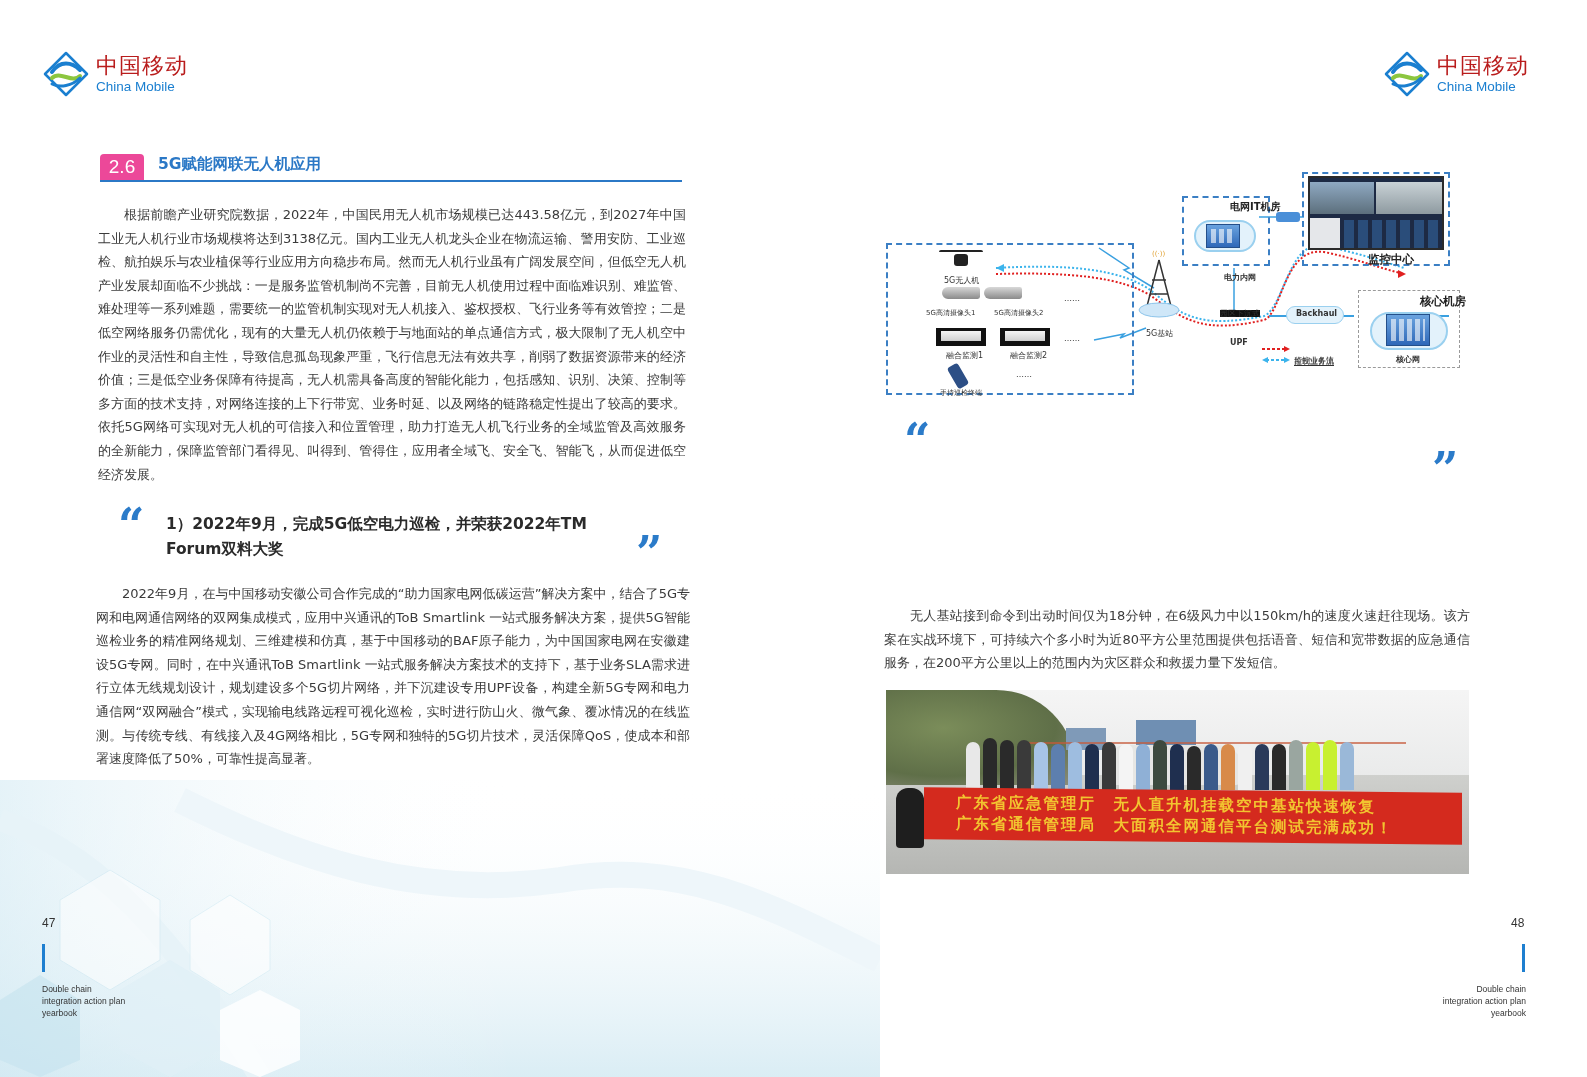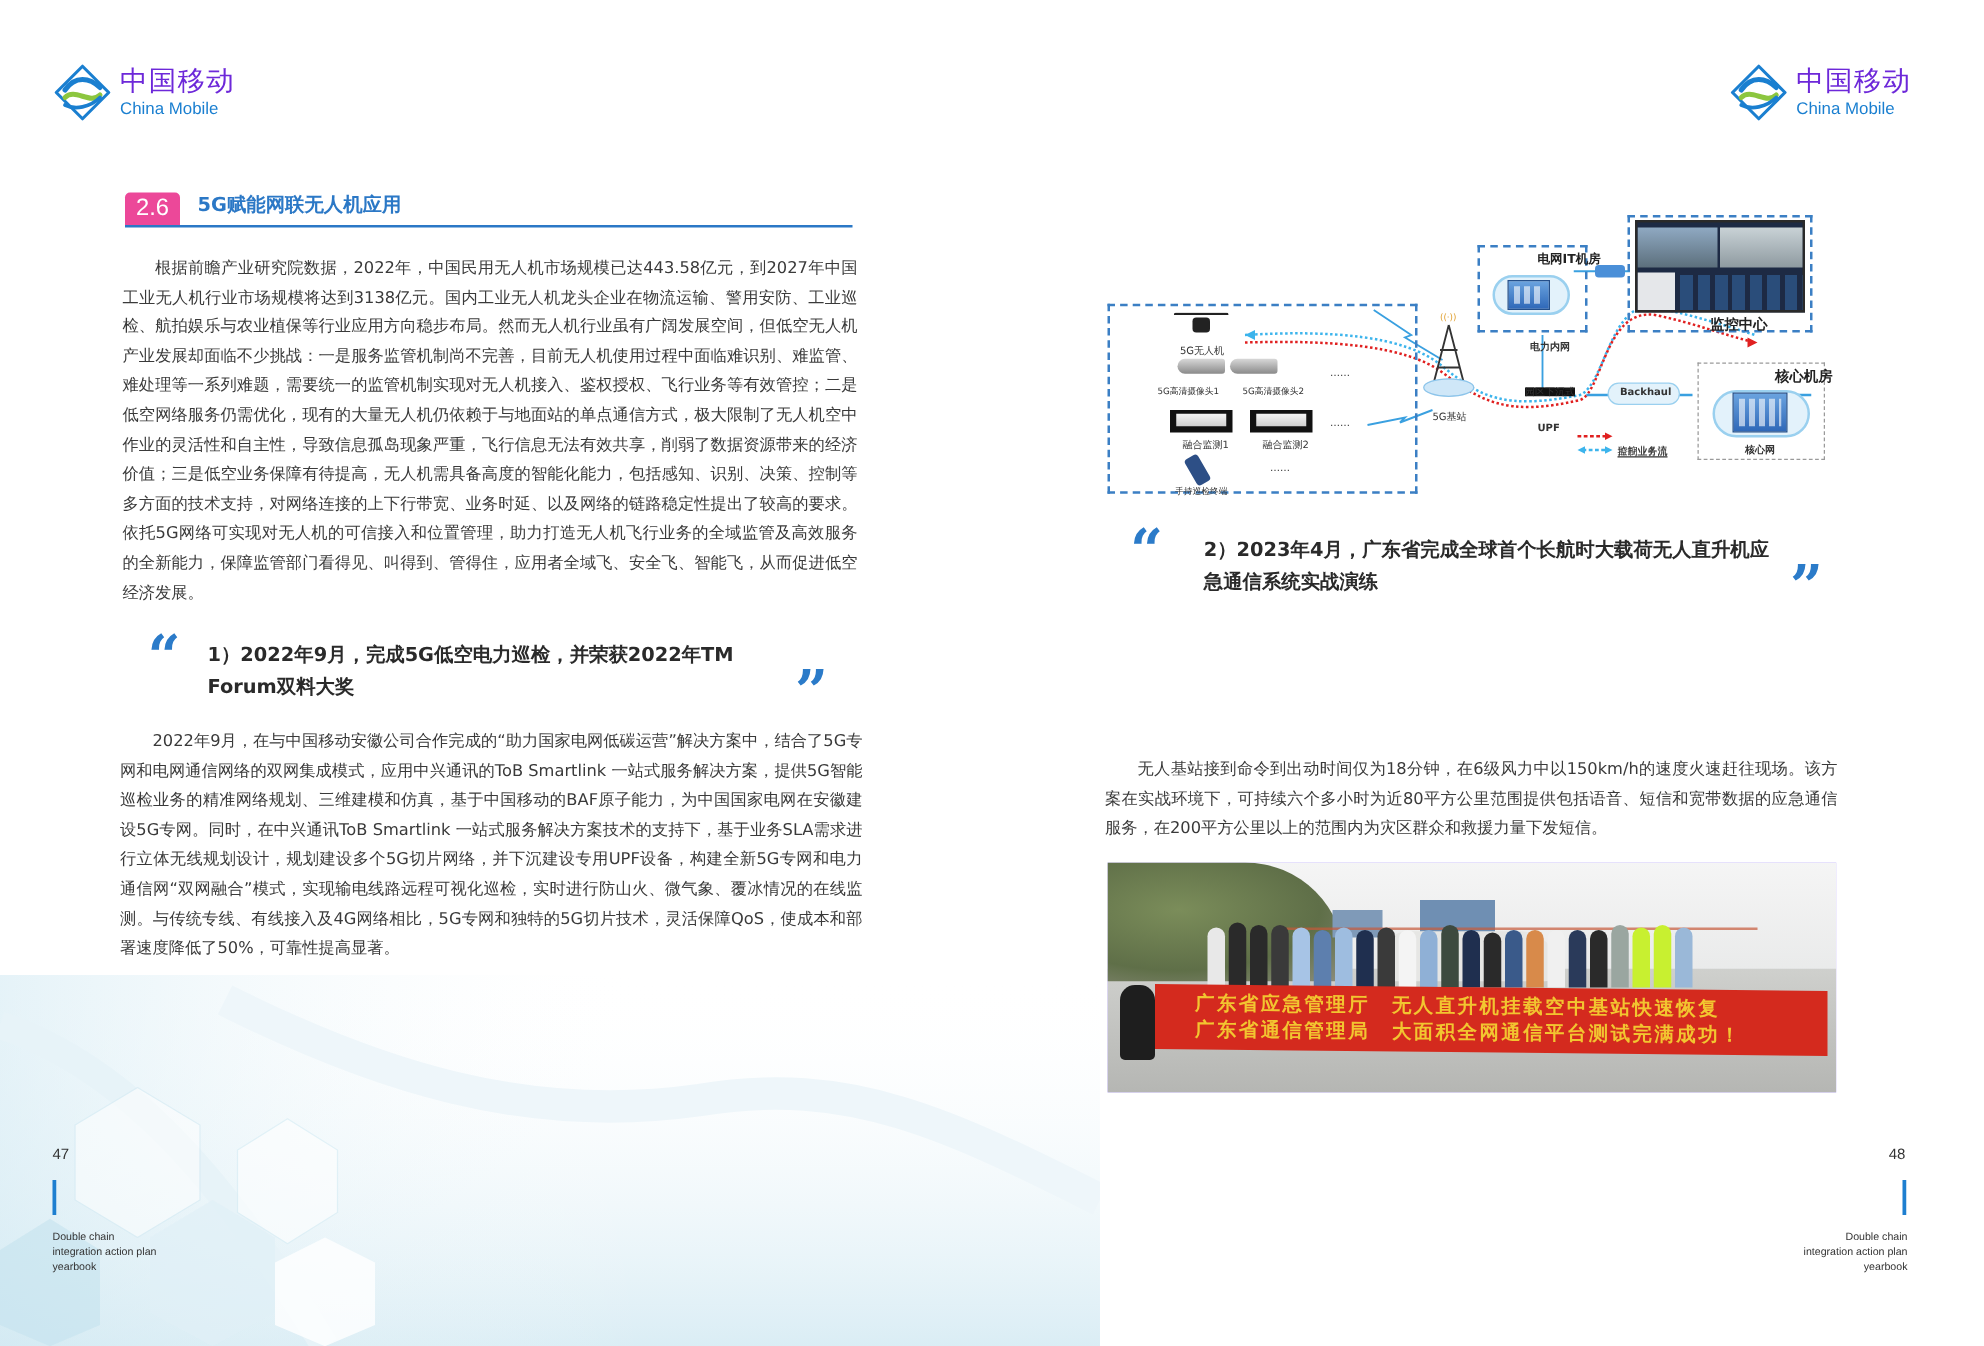--- a/index.html
+++ b/index.html
@@ -13,21 +13,21 @@
 
   
   .bg-deco { position: absolute; left: 0; top: 0; width: 880px; height: 1077px; pointer-events: none; }
 
   
   .logo { position: absolute; display: flex; align-items: center; }
   .logo-left { left: 42px; top: 50px; }
   .logo-right { left: 1383px; top: 50px; }
   .logo-mark { width: 48px; height: 48px; margin-right: 6px; }
   .logo-text { display: flex; flex-direction: column; line-height: 1; }
-  .logo-cn { font-size: 22px; color: #6d28d9; letter-spacing: 1px; font-family: "DejaVu Sans", sans-serif; }
+  .logo-cn { font-size: 22px; color: #b91c1c; letter-spacing: 1px; font-family: "DejaVu Sans", sans-serif; }
   .logo-en { font-size: 13.5px; color: #1a7fd0; margin-top: 3px; font-family: "Liberation Sans", sans-serif; }
 
   
   .section-header { position: absolute; left: 100px; top: 154px; width: 582px; height: 28px; border-bottom: 2px solid #2b78c6; display: flex; align-items: flex-end; }
   .section-num { background: #ec4899; color: #fff; font-size: 19px; font-family: "Liberation Sans", sans-serif; width: 44px; height: 26px; line-height: 26px; text-align: center; border-radius: 4px 4px 0 0; }
   .section-title { color: #2b78c6; font-weight: bold; font-size: 15.5px; margin-left: 14px; padding-bottom: 5px; }
 
   
   .para { position: absolute; font-size: 13px; line-height: 23.6px; color: #3a3a3a; text-align: justify; text-indent: 2em; }
   .para-1 { left: 98px; top: 203px; width: 588px; }
@@ -240,21 +240,20 @@
     <span class="dlabel" style="left:410px;top:187px;">监控业务流</span>
 
     <div class="dbox dbox-gray" style="left:474px;top:122px;width:102px;height:78px;"></div>
     <span class="dlabel dlabel-bb" style="left:496px;top:126px;margin-left:40px;">核心机房</span>
     <div class="cloud" style="left:486px;top:144px;width:78px;height:38px;"></div>
     <div class="server" style="left:502px;top:146px;width:44px;height:32px;"></div>
     <span class="dlabel" style="left:512px;top:186px;font-weight:bold;">核心网</span>
   </div>
 
   <span class="quote-mark q2-open">“</span>
-  <div class="quote-title q2-title">2）2023年4月，广东省完成全球首个长航时大载荷无人直升机应急通信系统实战演练</div>
   <span class="quote-mark q2-close">”</span>
 
   <p class="para para-4">无人基站接到命令到出动时间仅为18分钟，在6级风力中以150km/h的速度火速赶往现场。该方案在实战环境下，可持续六个多小时为近80平方公里范围提供包括语音、短信和宽带数据的应急通信服务，在200平方公里以上的范围内为灾区群众和救援力量下发短信。</p>
 
   <div class="photo">
     <div class="photo-sky"></div>
     <div class="photo-ground"></div>
     <div class="photo-hill"></div>
     <div class="photo-building" style="left:250px;top:30px;width:60px;height:30px;"></div>
     <div class="photo-building" style="left:180px;top:38px;width:40px;height:22px;background:#7f9ab8;"></div>

